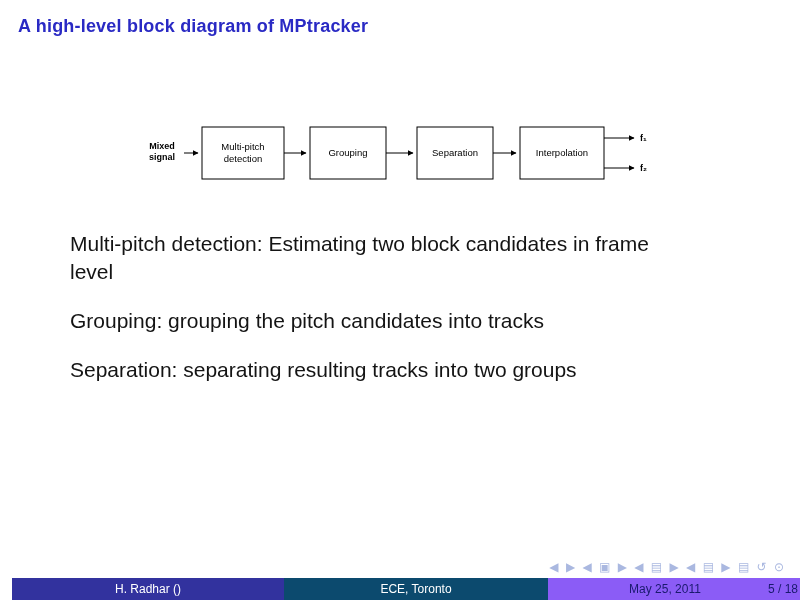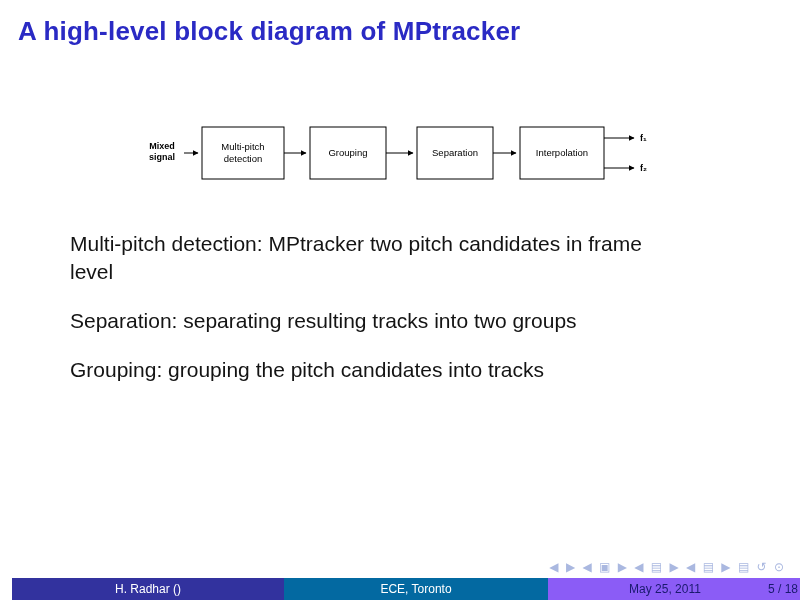--- a/index.html
+++ b/index.html
@@ -11,21 +11,21 @@
   }
   .slide {
     position: relative;
     width: 800px; height: 600px;
     background: #ffffff;
   }
   .title {
     position: absolute;
     left: 18px; top: 16px;
     margin: 0;
-    font-size: 26px;
+    font-size: 18px;
     font-weight: bold;
     color: #2a2ac4;
     letter-spacing: 0.2px;
   }
   .diagram {
     position: absolute;
     left: 132px; top: 108px;
   }
   .diagram text {
     font-family: "Liberation Sans", sans-serif;
@@ -69,21 +69,21 @@
     justify-content: center;
     height: 100%;
   }
   .fseg.author {
     width: 34%;
     background: #32329e;
     color: #ffffff;
   }
   .fseg.institute {
     width: 33%;
-    background: #0369a1;
+    background: #0c4a6e;
     color: #ffffff;
   }
   .fseg.dateinfo {
     width: 33%;
     background: #8b5cf6;
     color: #1a1a6e;
     justify-content: flex-start;
     padding: 0 14px;
     box-sizing: border-box;
   }
@@ -129,24 +129,24 @@
     <text class="boxlabel" x="430" y="48">Interpolation</text>
 
     <line x1="472" y1="30" x2="502" y2="30" marker-end="url(#arr)"></line>
     <text class="outlabel" x="508" y="33">f₁</text>
 
     <line x1="472" y1="60" x2="502" y2="60" marker-end="url(#arr)"></line>
     <text class="outlabel" x="508" y="63">f₂</text>
   </svg>
 
   <div class="body">
-    <p class="para">Multi-pitch detection: MPtracker two pitch candidates in frame
+    <p class="para">Multi-pitch detection: Estimating two block candidates in frame
 level</p>
+    <p class="para">Grouping: grouping the pitch candidates into tracks</p>
     <p class="para">Separation: separating resulting tracks into two groups</p>
-    <p class="para">Grouping: grouping the pitch candidates into tracks</p>
   </div>
 
   <div class="navsyms">◀ ▶ ◀ ▣ ▶ ◀ ▤ ▶ ◀ ▤ ▶ ▤ ↺ ⊙</div>
 
   <div class="footer">
     <div class="fseg author">
       <span>H. Radhar ()</span>
     </div>
     <div class="fseg institute">
       <span>ECE, Toronto</span>

